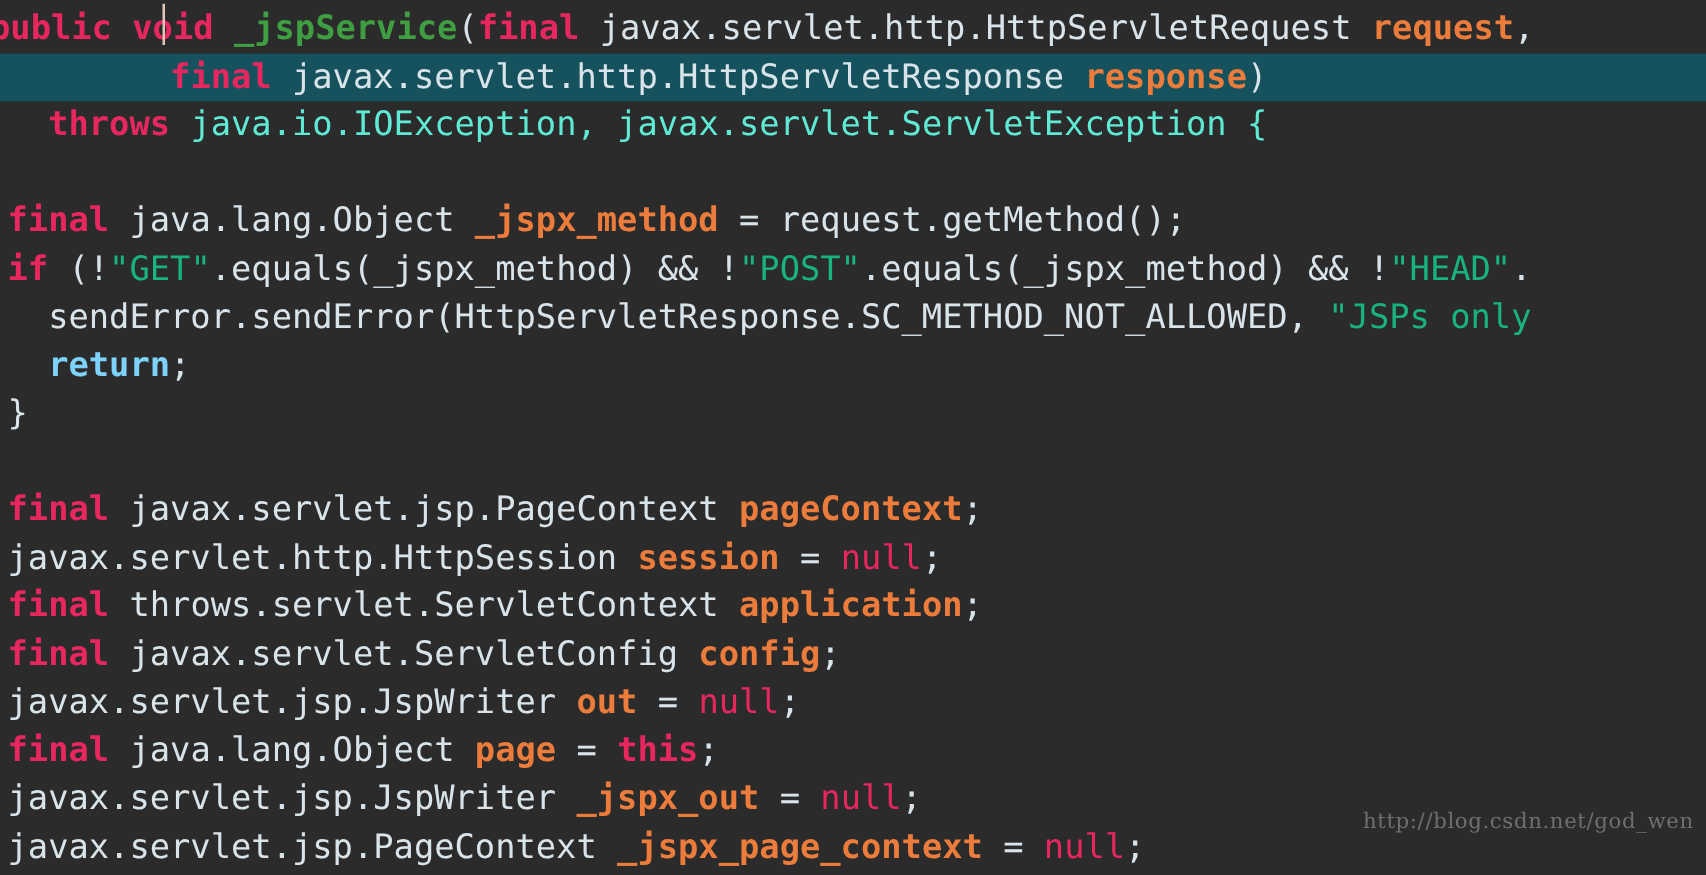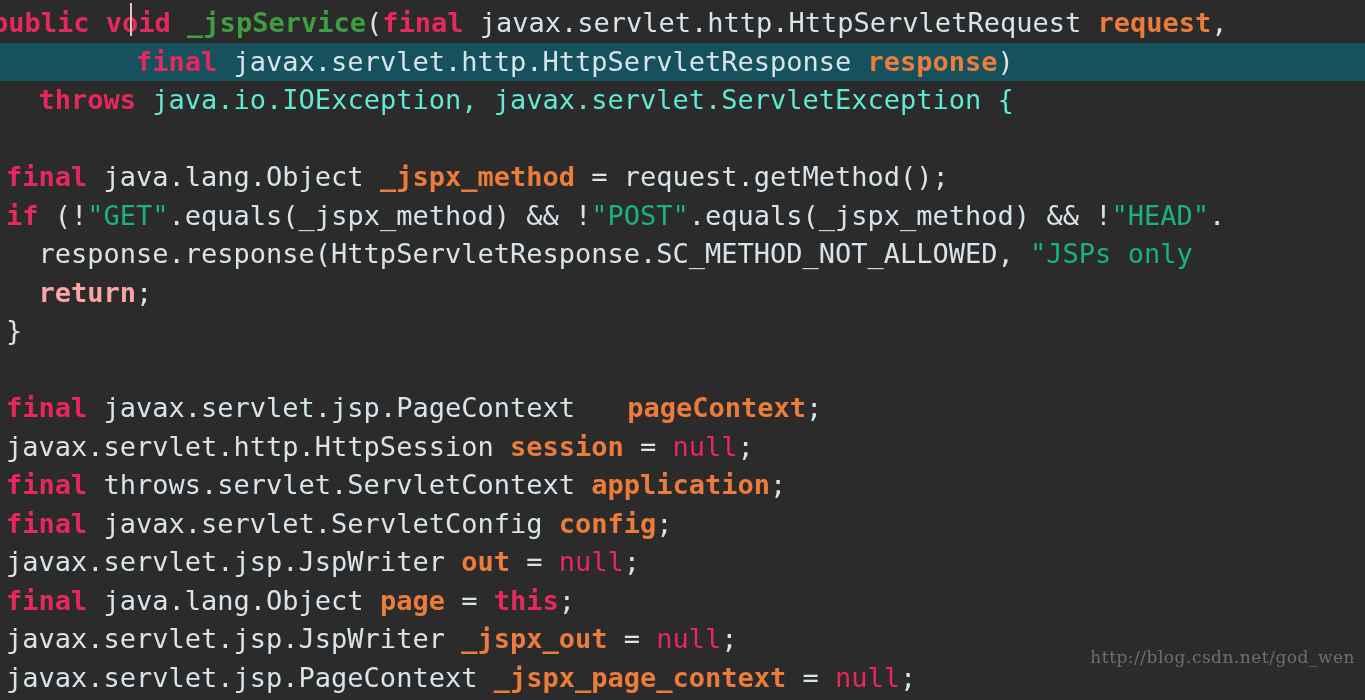--- a/index.html
+++ b/index.html
@@ -90,25 +90,25 @@
 <body style="background: rgb(43, 43, 43);">
 
 <div id="editor" style="background: rgb(43, 43, 43);">
   <div class="code-area" id="code-area">
       <div class="line shift-left"><span class="ln-text"><span class="kw" style="color: rgb(232, 39, 95);">public</span><span class="punc" style="color: rgb(216, 227, 234);"> </span><span class="kw" style="color: rgb(232, 39, 95);">void</span><span class="punc" style="color: rgb(216, 227, 234);"> </span><span class="method" style="color: rgb(63, 157, 66);">_jspService</span><span class="punc" style="color: rgb(216, 227, 234);">(</span><span class="kw" style="color: rgb(232, 39, 95);">final</span><span class="ident" style="color: rgb(216, 227, 234);"> javax.servlet.http.HttpServletRequest </span><span class="var" style="color: rgb(236, 124, 60);">request</span><span class="punc" style="color: rgb(216, 227, 234);">,</span></span></div>
       <div class="line current" style="background: rgb(22, 82, 93);"><div class="line-fill" style="background: rgb(22, 82, 93);"></div><span class="ln-text"><span class="punc" style="color: rgb(216, 227, 234);">        </span><span class="kw" style="color: rgb(232, 39, 95);">final</span><span class="ident" style="color: rgb(216, 227, 234);"> javax.servlet.http.HttpServletResponse </span><span class="var" style="color: rgb(236, 124, 60);">response</span><span class="punc" style="color: rgb(216, 227, 234);">)</span></span></div>
       <div class="line"><span class="ln-text"><span class="punc" style="color: rgb(216, 227, 234);">  </span><span class="kw" style="color: rgb(232, 39, 95);">throws</span><span class="ident" style="color: #5eead4;"> java.io.IOException, javax.servlet.ServletException {</span></span></div>
       <div class="line"><span class="ln-text"><span class="punc" style="color: rgb(216, 227, 234);"></span></span></div>
       <div class="line"><span class="ln-text"><span class="kw" style="color: rgb(232, 39, 95);">final</span><span class="ident" style="color: rgb(216, 227, 234);"> java.lang.Object </span><span class="var" style="color: rgb(236, 124, 60);">_jspx_method</span><span class="ident" style="color: rgb(216, 227, 234);"> = request.getMethod();</span></span></div>
       <div class="line"><span class="ln-text"><span class="kw" style="color: rgb(232, 39, 95);">if</span><span class="ident" style="color: rgb(216, 227, 234);"> (!</span><span class="str" style="color: rgb(24, 179, 126);">"GET"</span><span class="ident" style="color: rgb(216, 227, 234);">.equals(_jspx_method) &amp;&amp; !</span><span class="str" style="color: rgb(24, 179, 126);">"POST"</span><span class="ident" style="color: rgb(216, 227, 234);">.equals(_jspx_method) &amp;&amp; !</span><span class="str" style="color: rgb(24, 179, 126);">"HEAD"</span><span class="ident" style="color: rgb(216, 227, 234);">.</span></span></div>
-      <div class="line"><span class="ln-text"><span class="ident" style="color: rgb(216, 227, 234);">  response.response(HttpServletResponse.SC_METHOD_NOT_ALLOWED, </span><span class="str" style="color: rgb(24, 179, 126);">"JSPs only </span></span></div>
-      <div class="line"><span class="ln-text"><span class="punc" style="color: rgb(216, 227, 234);">  </span><span class="kw" style="color: #fca5a5;">return</span><span class="ident" style="color: rgb(216, 227, 234);">;</span></span></div>
+      <div class="line"><span class="ln-text"><span class="ident" style="color: rgb(216, 227, 234);">  sendError.sendError(HttpServletResponse.SC_METHOD_NOT_ALLOWED, </span><span class="str" style="color: rgb(24, 179, 126);">"JSPs only </span></span></div>
+      <div class="line"><span class="ln-text"><span class="punc" style="color: rgb(216, 227, 234);">  </span><span class="kw" style="color: #7dd3fc;">return</span><span class="ident" style="color: rgb(216, 227, 234);">;</span></span></div>
       <div class="line"><span class="ln-text"><span class="ident" style="color: rgb(216, 227, 234);">}</span></span></div>
       <div class="line"><span class="ln-text"><span class="punc" style="color: rgb(216, 227, 234);"></span></span></div>
-      <div class="line"><span class="ln-text"><span class="kw" style="color: rgb(232, 39, 95);">final</span><span class="ident" style="color: rgb(216, 227, 234);"> javax.servlet.jsp.PageContext </span><span class="var" style="color: rgb(236, 124, 60); margin-left: 36px;">pageContext</span><span class="ident" style="color: rgb(216, 227, 234);">;</span></span></div>
+      <div class="line"><span class="ln-text"><span class="kw" style="color: rgb(232, 39, 95);">final</span><span class="ident" style="color: rgb(216, 227, 234);"> javax.servlet.jsp.PageContext </span><span class="var" style="color: rgb(236, 124, 60);">pageContext</span><span class="ident" style="color: rgb(216, 227, 234);">;</span></span></div>
       <div class="line"><span class="ln-text"><span class="ident" style="color: rgb(216, 227, 234);">javax.servlet.http.HttpSession </span><span class="var" style="color: rgb(236, 124, 60);">session</span><span class="ident" style="color: rgb(216, 227, 234);"> = </span><span class="nul" style="color: rgb(232, 39, 95);">null</span><span class="ident" style="color: rgb(216, 227, 234);">;</span></span></div>
       <div class="line"><span class="ln-text"><span class="kw" style="color: rgb(232, 39, 95);">final</span><span class="ident" style="color: rgb(216, 227, 234);"> throws.servlet.ServletContext </span><span class="var" style="color: rgb(236, 124, 60);">application</span><span class="ident" style="color: rgb(216, 227, 234);">;</span></span></div>
       <div class="line"><span class="ln-text"><span class="kw" style="color: rgb(232, 39, 95);">final</span><span class="ident" style="color: rgb(216, 227, 234);"> javax.servlet.ServletConfig </span><span class="var" style="color: rgb(236, 124, 60);">config</span><span class="ident" style="color: rgb(216, 227, 234);">;</span></span></div>
       <div class="line"><span class="ln-text"><span class="ident" style="color: rgb(216, 227, 234);">javax.servlet.jsp.JspWriter </span><span class="var" style="color: rgb(236, 124, 60);">out</span><span class="ident" style="color: rgb(216, 227, 234);"> = </span><span class="nul" style="color: rgb(232, 39, 95);">null</span><span class="ident" style="color: rgb(216, 227, 234);">;</span></span></div>
       <div class="line"><span class="ln-text"><span class="kw" style="color: rgb(232, 39, 95);">final</span><span class="ident" style="color: rgb(216, 227, 234);"> java.lang.Object </span><span class="var" style="color: rgb(236, 124, 60);">page</span><span class="ident" style="color: rgb(216, 227, 234);"> = </span><span class="kw" style="color: rgb(232, 39, 95);">this</span><span class="ident" style="color: rgb(216, 227, 234);">;</span></span></div>
       <div class="line"><span class="ln-text"><span class="ident" style="color: rgb(216, 227, 234);">javax.servlet.jsp.JspWriter </span><span class="var" style="color: rgb(236, 124, 60);">_jspx_out</span><span class="ident" style="color: rgb(216, 227, 234);"> = </span><span class="nul" style="color: rgb(232, 39, 95);">null</span><span class="ident" style="color: rgb(216, 227, 234);">;</span></span></div>
       <div class="line"><span class="ln-text"><span class="ident" style="color: rgb(216, 227, 234);">javax.servlet.jsp.PageContext </span><span class="var" style="color: rgb(236, 124, 60);">_jspx_page_context</span><span class="ident" style="color: rgb(216, 227, 234);"> = </span><span class="nul" style="color: rgb(232, 39, 95);">null</span><span class="ident" style="color: rgb(216, 227, 234);">;</span></span></div>
     </div>
   <div class="caret" id="caret" style="background: rgb(224, 201, 184);"></div>
   <div class="watermark">http://blog.csdn.net/god_wen</div>

